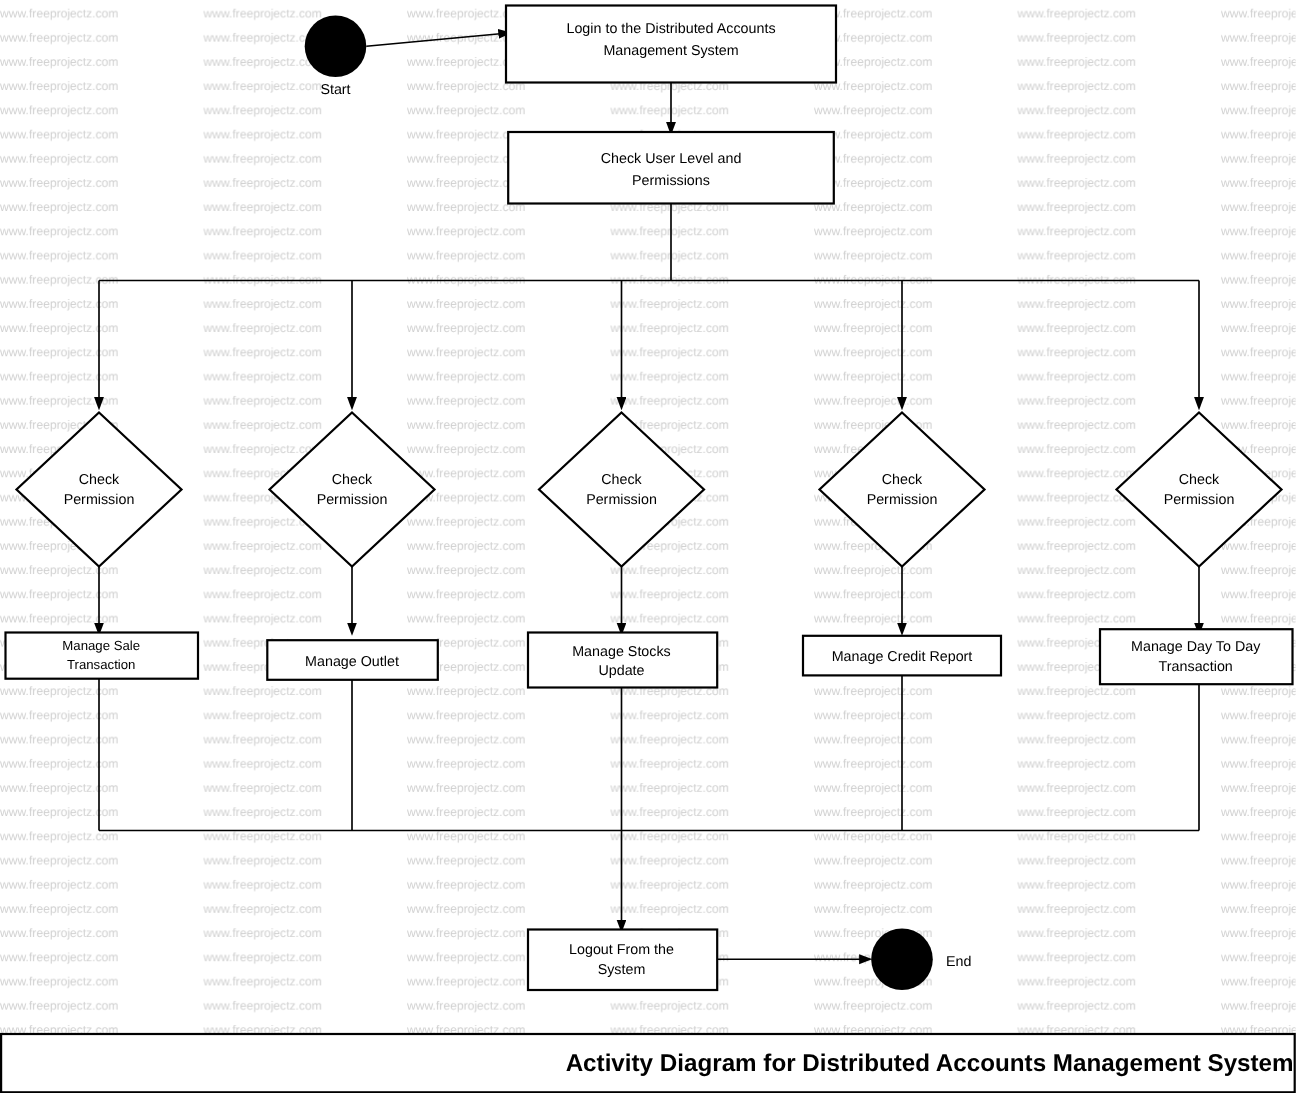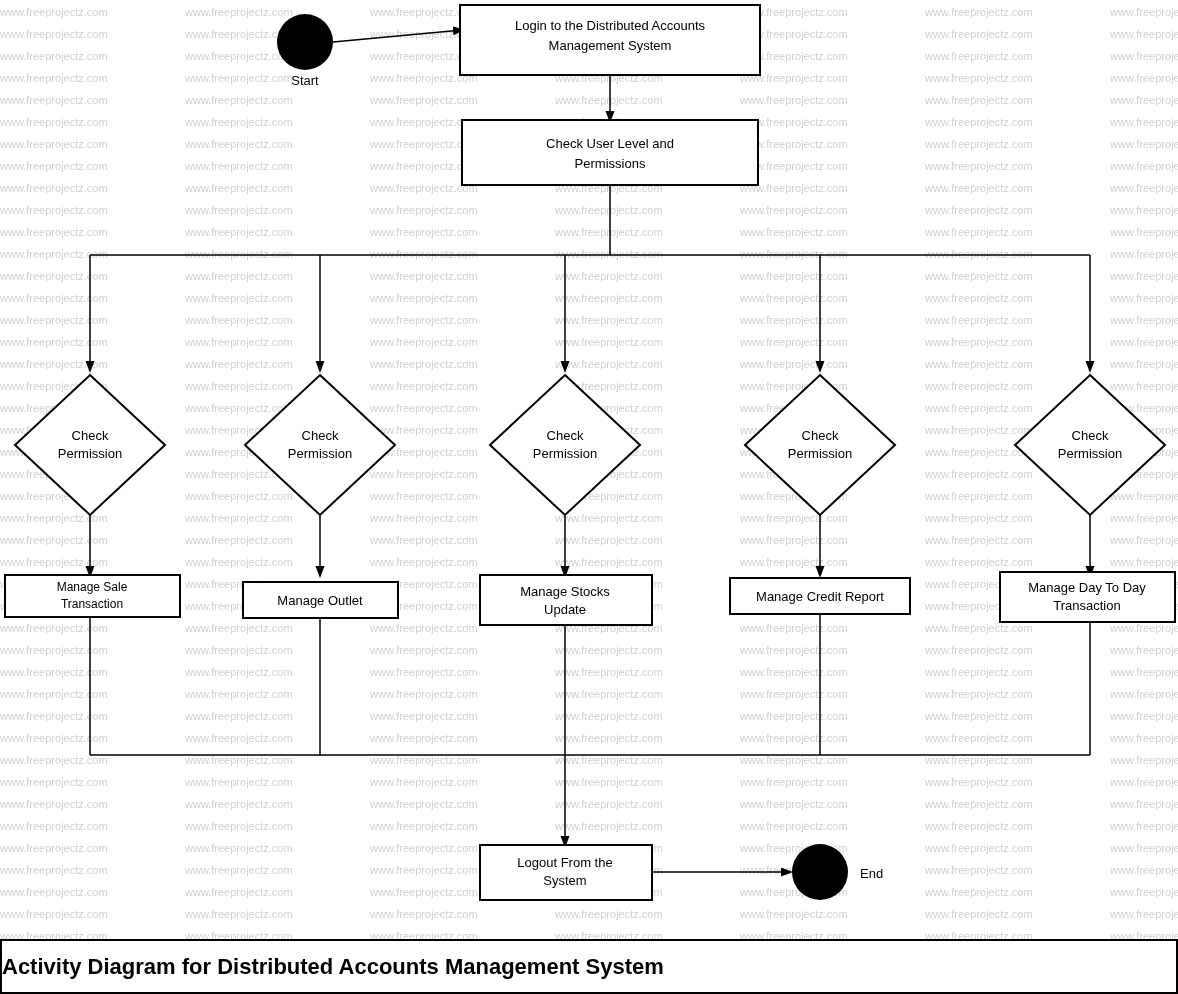--- a/index.html
+++ b/index.html
@@ -40,21 +40,21 @@
     
     .title-bar {
       position: absolute;
       bottom: 0;
       left: 0;
       right: 0;
       height: 55px;
       border: 2px solid #000;
       display: flex;
       align-items: center;
-      justify-content: flex-start;
+      justify-content: flex-end;
       background: #fff;
       z-index: 10;
     }
 
     .title-bar-text {
       font-size: 22px;
       font-weight: bold;
       text-align: center;
     }
   </style>

